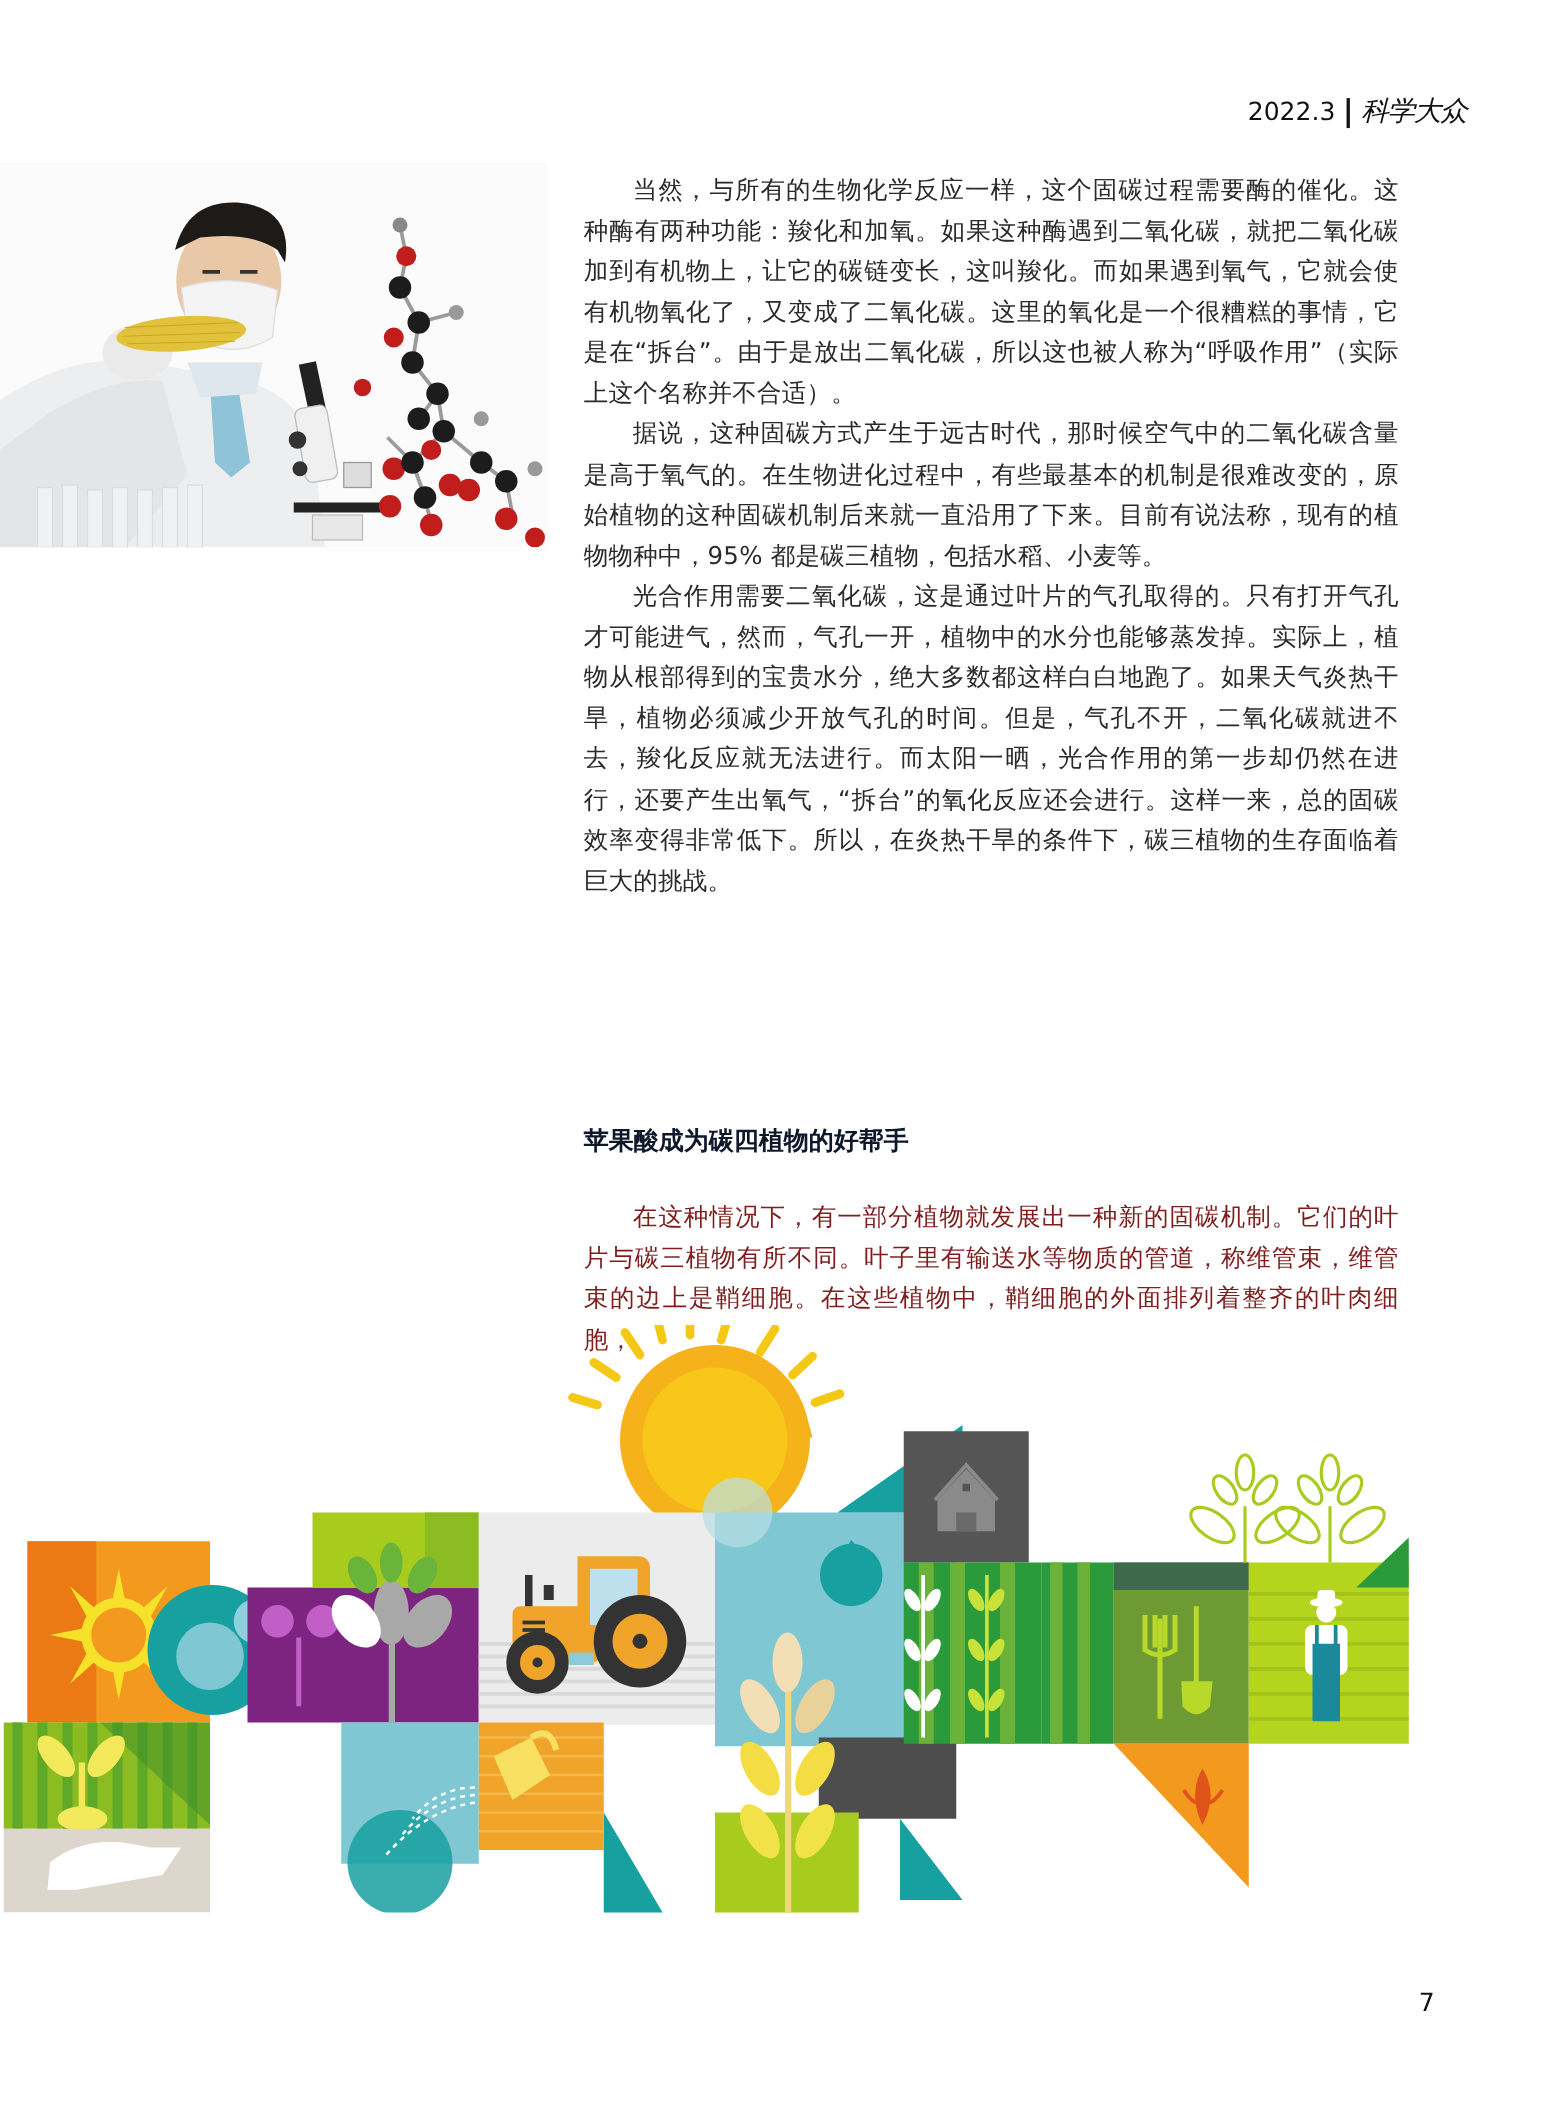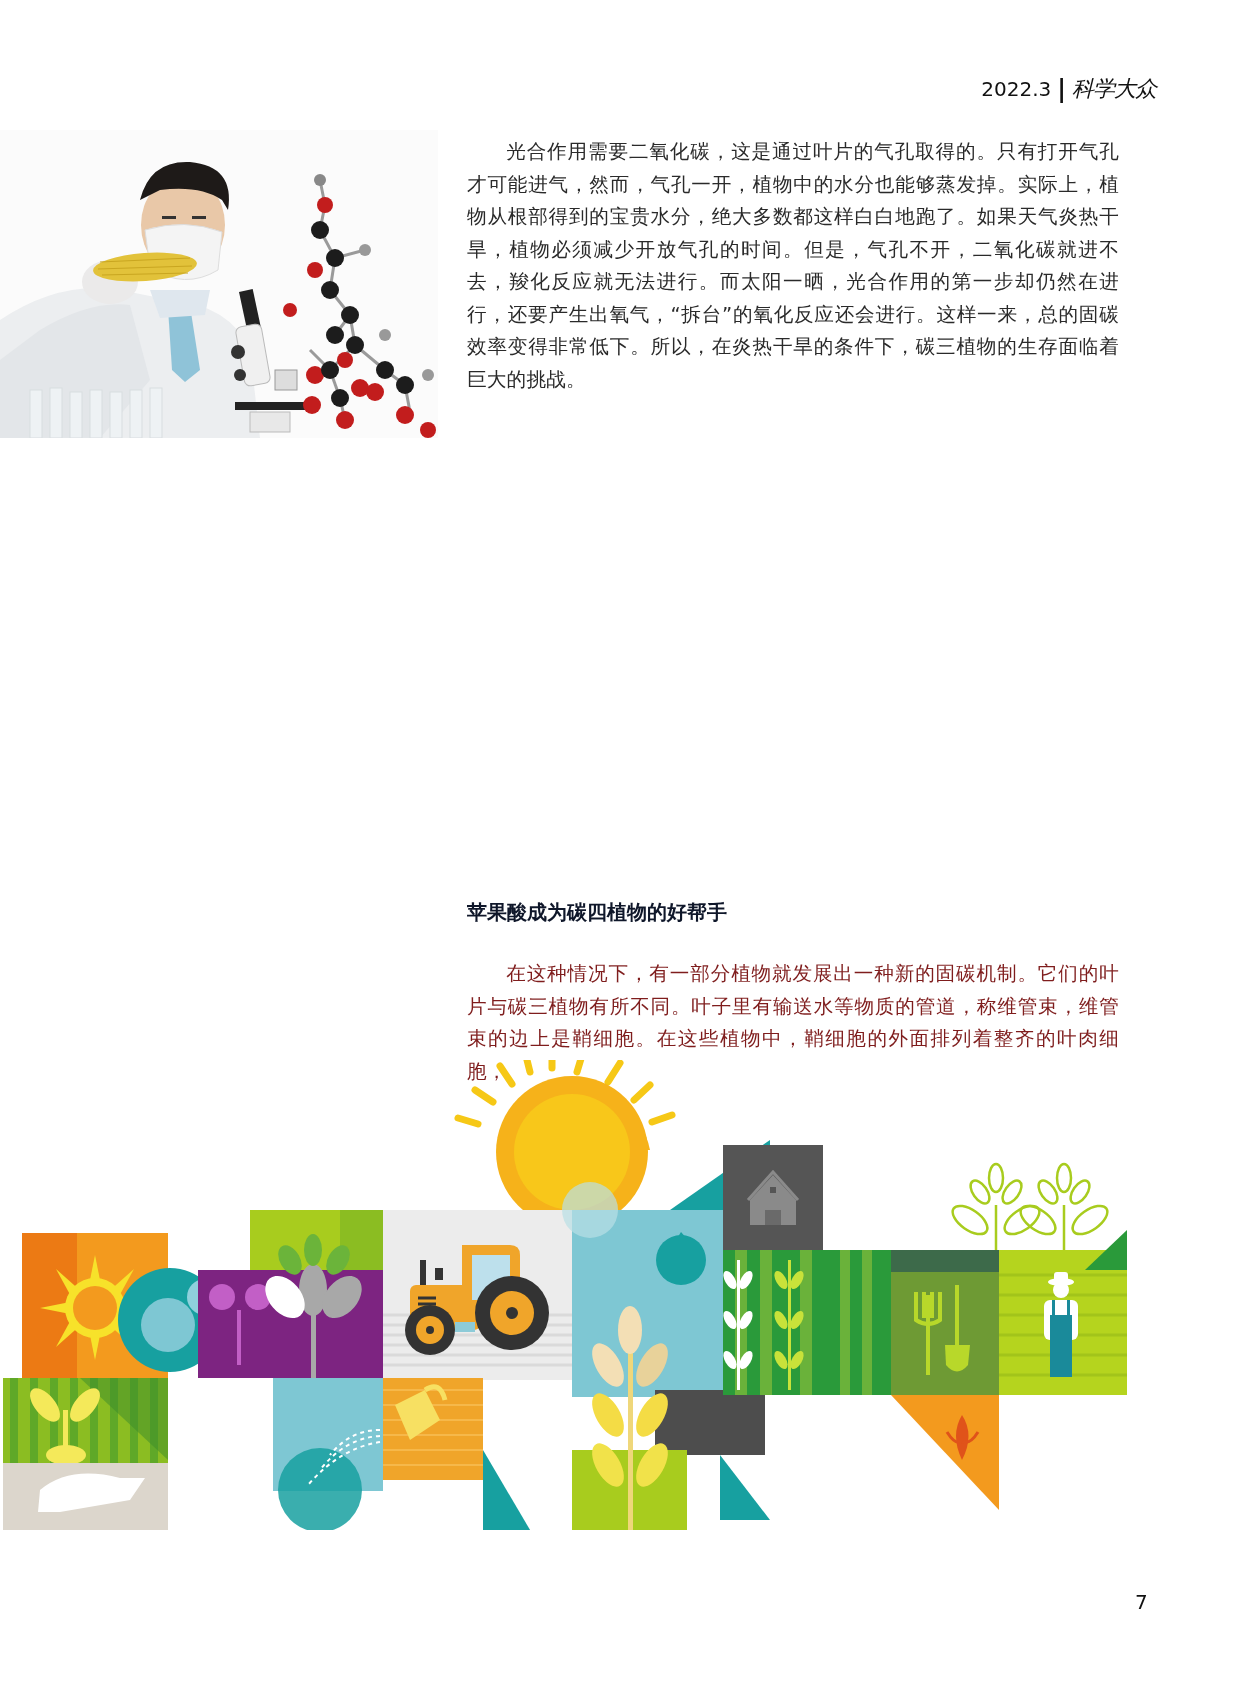--- a/index.html
+++ b/index.html
@@ -1,18 +1,18 @@
 <!DOCTYPE html>
 <html><head>
 <meta charset="utf-8">
 <style>
   html, body { margin:0; padding:0; background:#ffffff; }
   body { width:1240px; height:1683px; position:relative; overflow:hidden;
          font-family:"DejaVu Sans", "Liberation Sans", sans-serif; color:#222; }
-  .header { position:absolute; top:74px; right:84px; display:flex; align-items:center;
+  .header { position:absolute; top:74px; right:67px; display:flex; align-items:center;
             font-size:20px; color:#111; }
   .header .sep { margin:0 6px; font-weight:bold; font-size:24px; line-height:1; }
   .header .mag { font-family:"DejaVu Serif", serif; font-weight:normal; font-size:22px; font-style:italic; letter-spacing:-1px; }
 
   
   .photo { position:absolute; left:0; top:130px; width:438px; height:308px; overflow:hidden; background:#fff; }
 
   
   .col { position:absolute; left:467px; top:136px; width:652px; }
   .col p { margin:0; font-size:19.6px; line-height:32.5px; text-align:justify; text-indent:2em; color:#2a2a2a; letter-spacing:0.2px; }
@@ -123,20 +123,22 @@
       <circle cx="340" cy="268" r="9" fill="#1c1c1c"></circle>
       <circle cx="312" cy="275" r="9" fill="#c21d1d"></circle>
       <circle cx="345" cy="290" r="9" fill="#c21d1d"></circle>
       <circle cx="405" cy="285" r="9" fill="#c21d1d"></circle>
       <circle cx="428" cy="300" r="8" fill="#c21d1d"></circle>
     </g>
   </svg>
 </div>
 
 <div class="col">
+  <p>当然，与所有的生物化学反应一样，这个固碳过程需要酶的催化。这种酶有两种功能：羧化和加氧。如果这种酶遇到二氧化碳，就把二氧化碳加到有机物上，让它的碳链变长，这叫羧化。而如果遇到氧气，它就会使有机物氧化了，又变成了二氧化碳。这里的氧化是一个很糟糕的事情，它是在“拆台”。由于是放出二氧化碳，所以这也被人称为“呼吸作用”（实际上这个名称并不合适）。</p>
+  <p>据说，这种固碳方式产生于远古时代，那时候空气中的二氧化碳含量是高于氧气的。在生物进化过程中，有些最基本的机制是很难改变的，原始植物的这种固碳机制后来就一直沿用了下来。目前有说法称，现有的植物物种中，95% 都是碳三植物，包括水稻、小麦等。</p>
   <p>光合作用需要二氧化碳，这是通过叶片的气孔取得的。只有打开气孔才可能进气，然而，气孔一开，植物中的水分也能够蒸发掉。实际上，植物从根部得到的宝贵水分，绝大多数都这样白白地跑了。如果天气炎热干旱，植物必须减少开放气孔的时间。但是，气孔不开，二氧化碳就进不去，羧化反应就无法进行。而太阳一晒，光合作用的第一步却仍然在进行，还要产生出氧气，“拆台”的氧化反应还会进行。这样一来，总的固碳效率变得非常低下。所以，在炎热干旱的条件下，碳三植物的生存面临着巨大的挑战。</p>
 </div>
 
 <div class="h2wrap col">
   <h2>苹果酸成为碳四植物的好帮手</h2>
 </div>
 
 <div class="col2">
   <p>在这种情况下，有一部分植物就发展出一种新的固碳机制。它们的叶片与碳三植物有所不同。叶子里有输送水等物质的管道，称维管束，维管束的边上是鞘细胞。在这些植物中，鞘细胞的外面排列着整齐的叶肉细胞，</p>
 </div>

